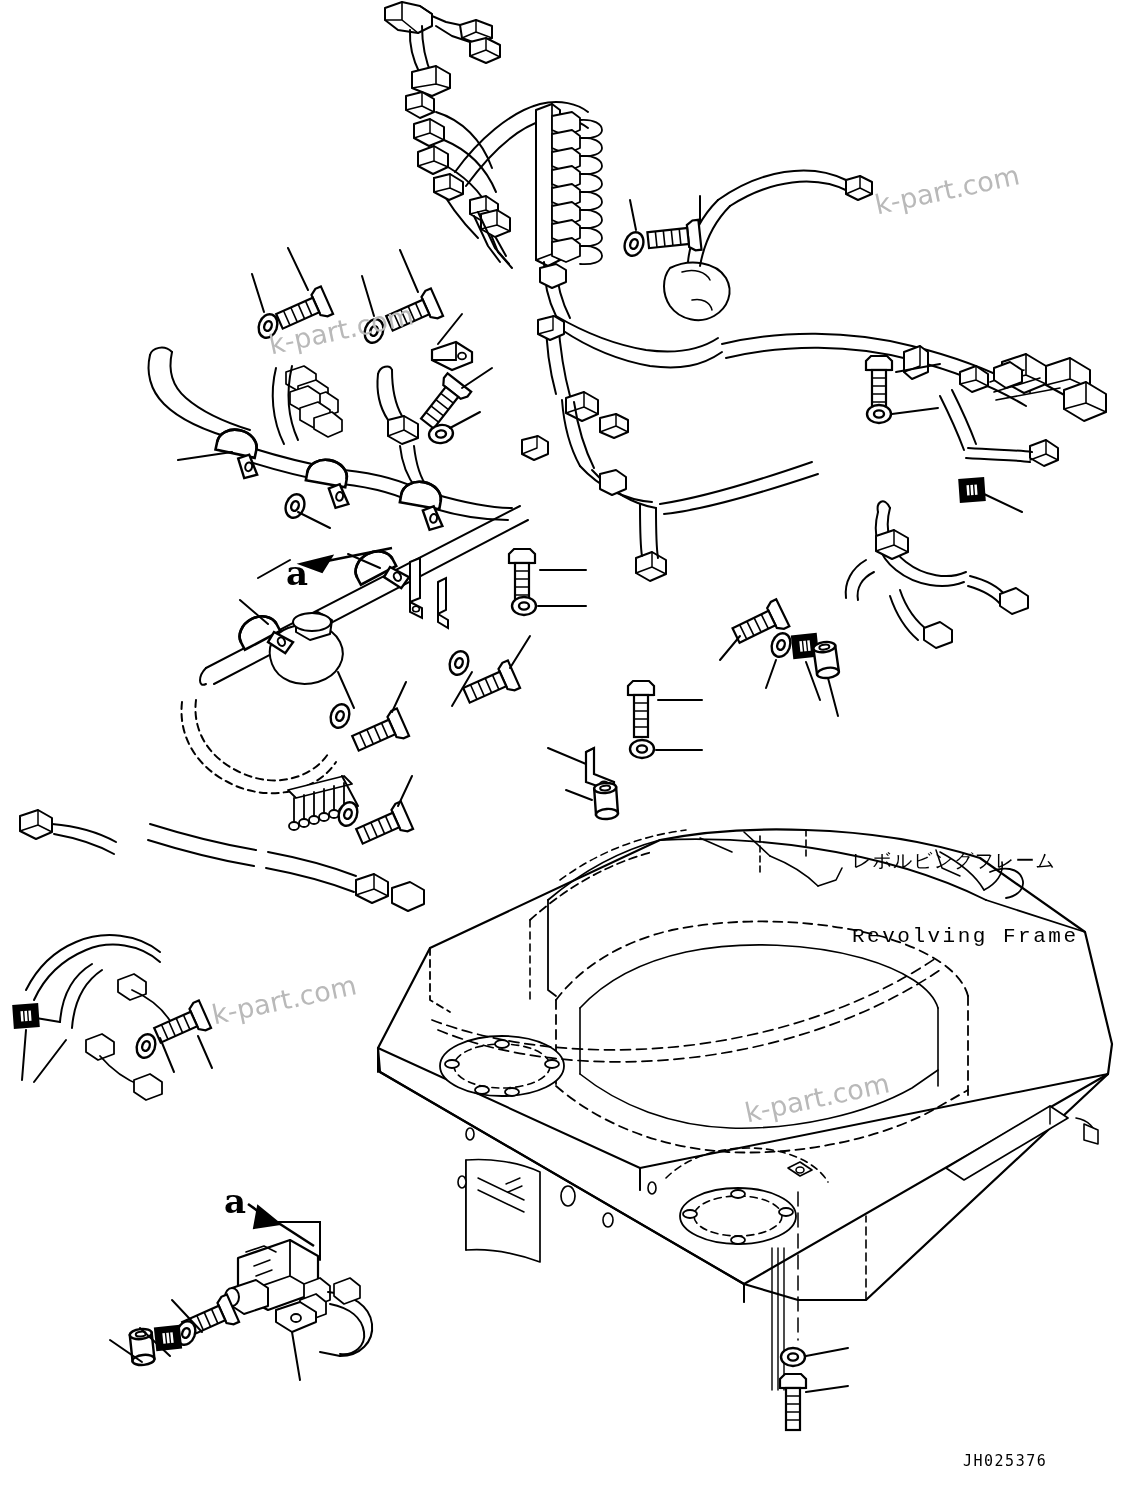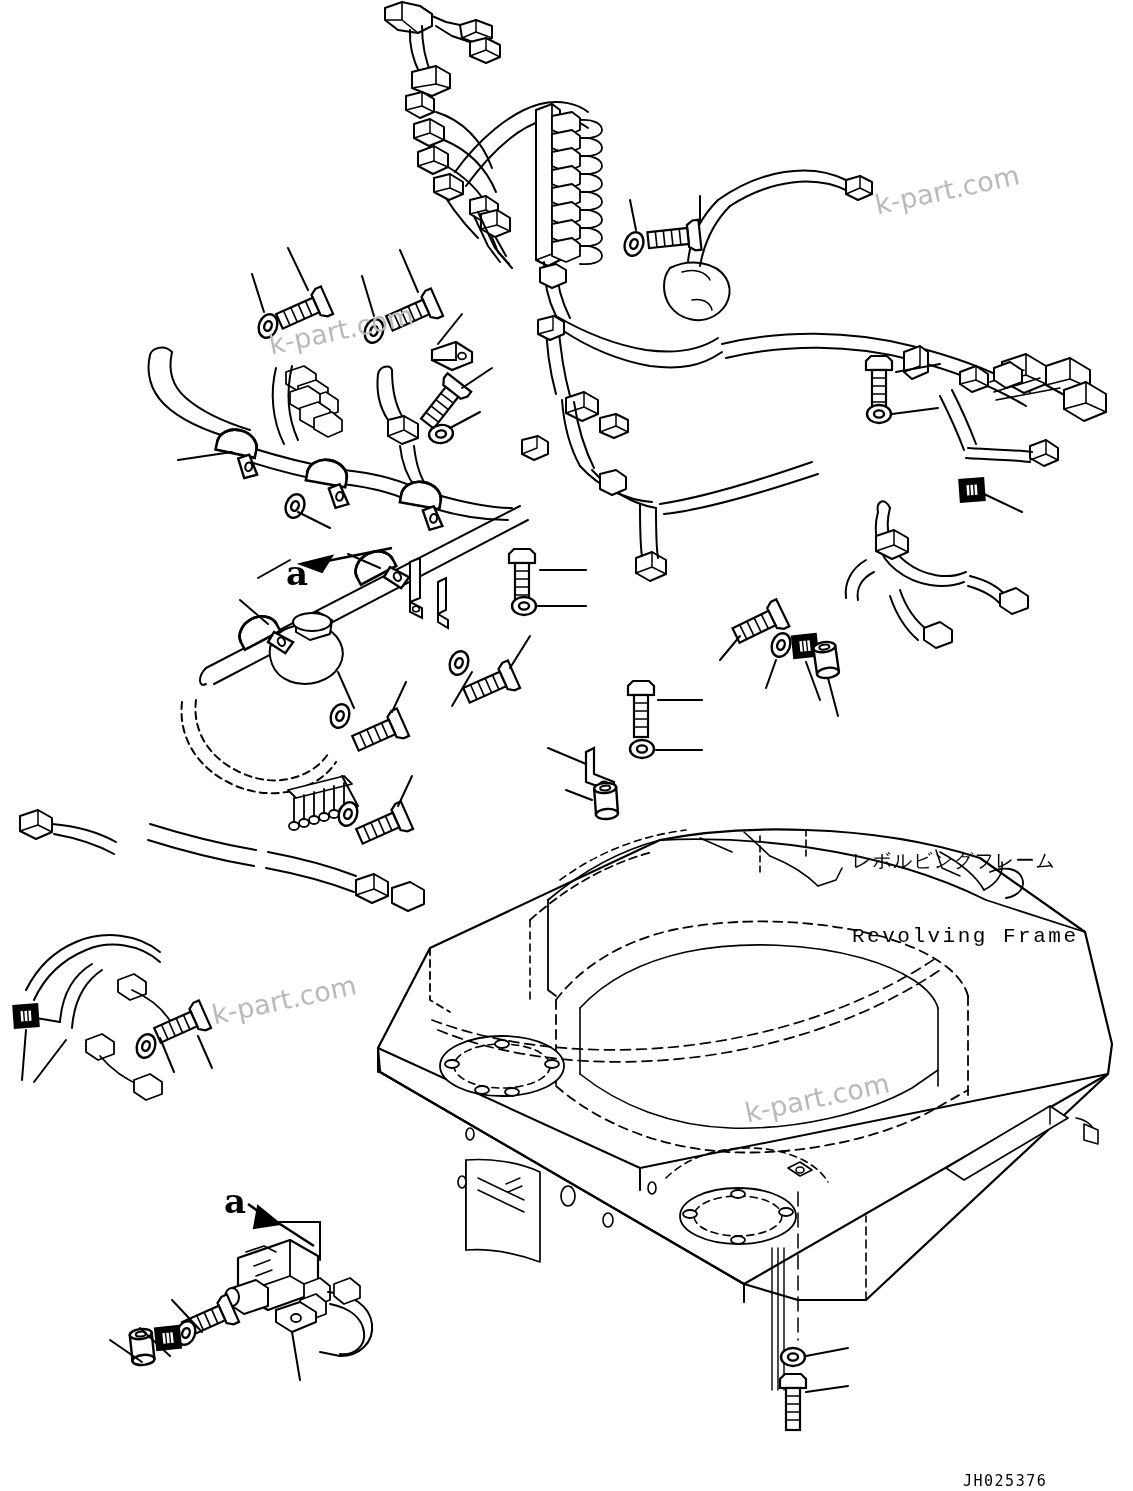--- a/index.html
+++ b/index.html
@@ -4,21 +4,21 @@
 <title>Parts Diagram</title>
 <style>
   html,body{margin:0;padding:0;background:#ffffff;}
   body{width:1133px;height:1491px;position:relative;overflow:hidden;
        font-family:"DejaVu Sans Mono","Liberation Mono",monospace;}
   #sheet{position:absolute;left:0;top:0;width:1133px;height:1491px;}
   svg.layer{position:absolute;left:0;top:0;width:1133px;height:1491px;}
   .txt{position:absolute;white-space:pre;}
   .jp{font-family:"DejaVu Sans","Liberation Sans",sans-serif;font-size:19px;letter-spacing:1px;color:#000000;}
   .en{font-family:"DejaVu Sans Mono","Liberation Mono",monospace;font-size:21px;letter-spacing:2.5px;color:#000;}
-  .pn{font-family:"DejaVu Sans Mono","Liberation Mono",monospace;font-size:15px;letter-spacing:1.5px;color:#000;margin-top:20px;}
+  .pn{font-family:"DejaVu Sans Mono","Liberation Mono",monospace;font-size:15px;letter-spacing:1.5px;color:#000;}
   .callout{font-family:"DejaVu Serif","Liberation Serif",serif;font-size:34px;font-weight:bold;color:#000;line-height:1;}
   .wm{position:absolute;color:#b9b9b9;font-family:"DejaVu Sans","Liberation Sans",sans-serif;
       font-size:27px;white-space:nowrap;-webkit-text-stroke:0px;}
 </style>
 </head>
 <body>
 
 <div id="sheet">
 
 <svg class="layer" viewBox="0 0 1133 1491">

